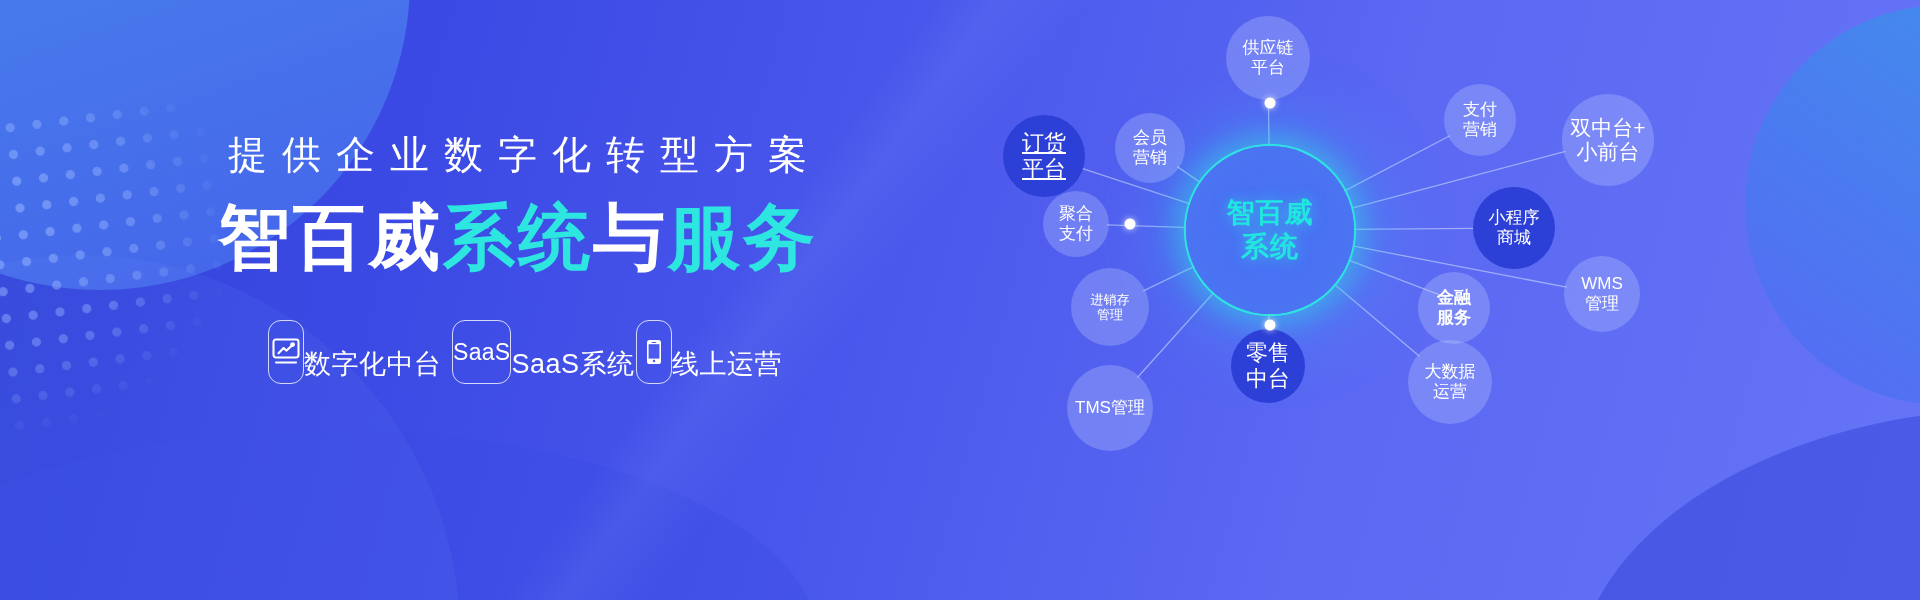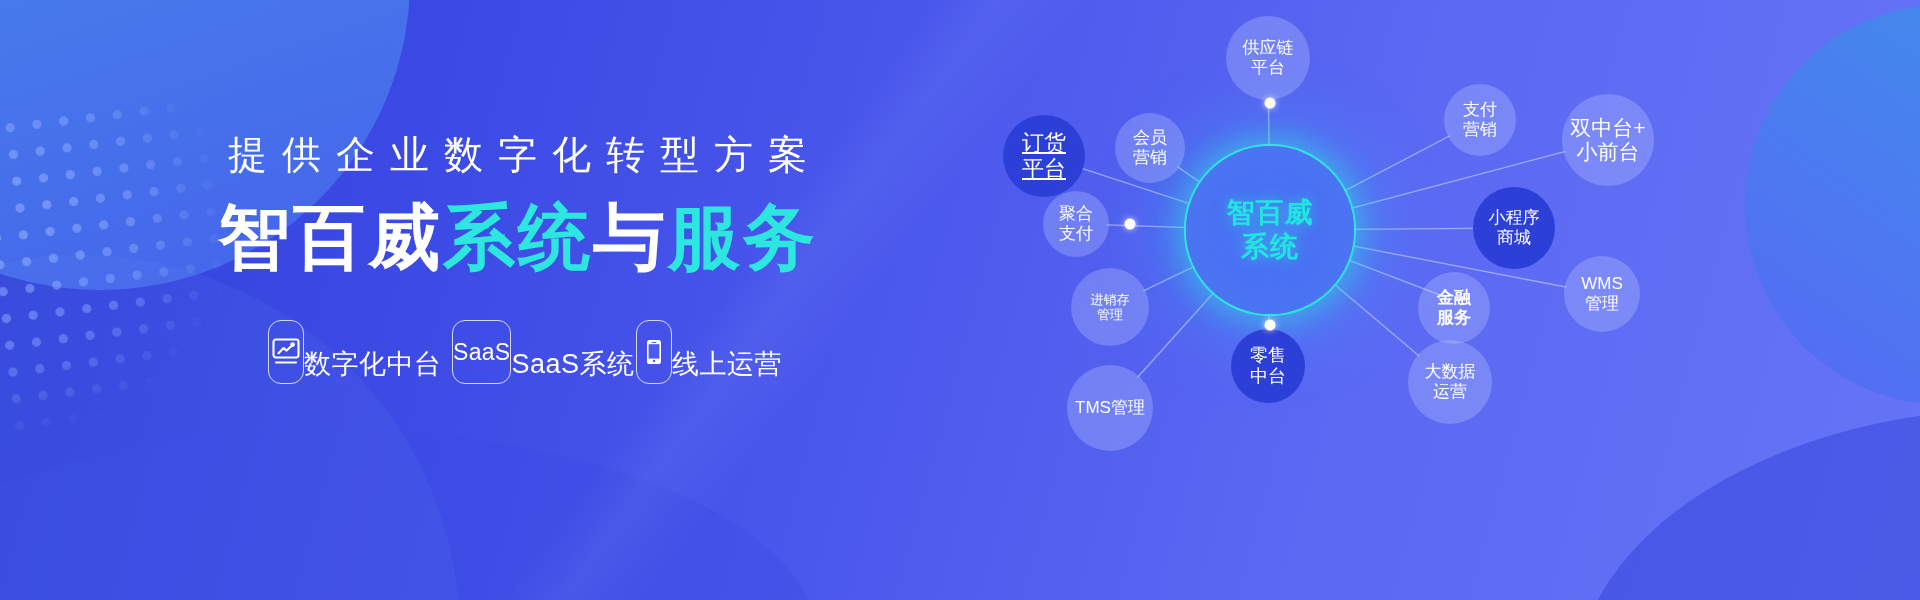--- a/index.html
+++ b/index.html
@@ -221,21 +221,21 @@
       <div class="node pale" style="left: 588px; top: 140px; width: 92px; height: 92px; font-size: 21px;">双中台+
 小前台</div>
       <div class="node deep" style="left: 494px; top: 228px; width: 82px; height: 82px; font-size: 17px;">小程序
 商城</div>
       <div class="node pale" style="left: 582px; top: 294px; width: 76px; height: 76px; font-size: 17px;">WMS
 管理</div>
       <div class="node pale" style="left: 434px; top: 308px; width: 72px; height: 72px; font-size: 17px; font-weight: bold;">金融
 服务</div>
       <div class="node pale" style="left: 430px; top: 382px; width: 84px; height: 84px; font-size: 17px;">大数据
 运营</div>
-      <div class="node deep" style="left: 248px; top: 366px; width: 74px; height: 74px; font-size: 18px;">零售
+      <div class="node deep" style="left: 248px; top: 366px; width: 74px; height: 74px; font-size: 22px;">零售
 中台</div>
       <div class="hub-dot" style="left: 250px; top: 325px;"></div>
       <div class="node pale" style="left: 90px; top: 408px; width: 86px; height: 86px; font-size: 17px;">TMS管理</div>
       <div class="node pale" style="left: 90px; top: 307px; width: 78px; height: 78px; font-size: 13px;">进销存
 管理</div>
       <div class="node pale" style="left: 56px; top: 224px; width: 66px; height: 66px; font-size: 17px;">聚合
 支付</div>
       <div class="hub-dot" style="left: 110px; top: 224px;"></div>
       <div class="node pale" style="left: 130px; top: 148px; width: 70px; height: 70px; font-size: 17px;">会员
 营销</div>

